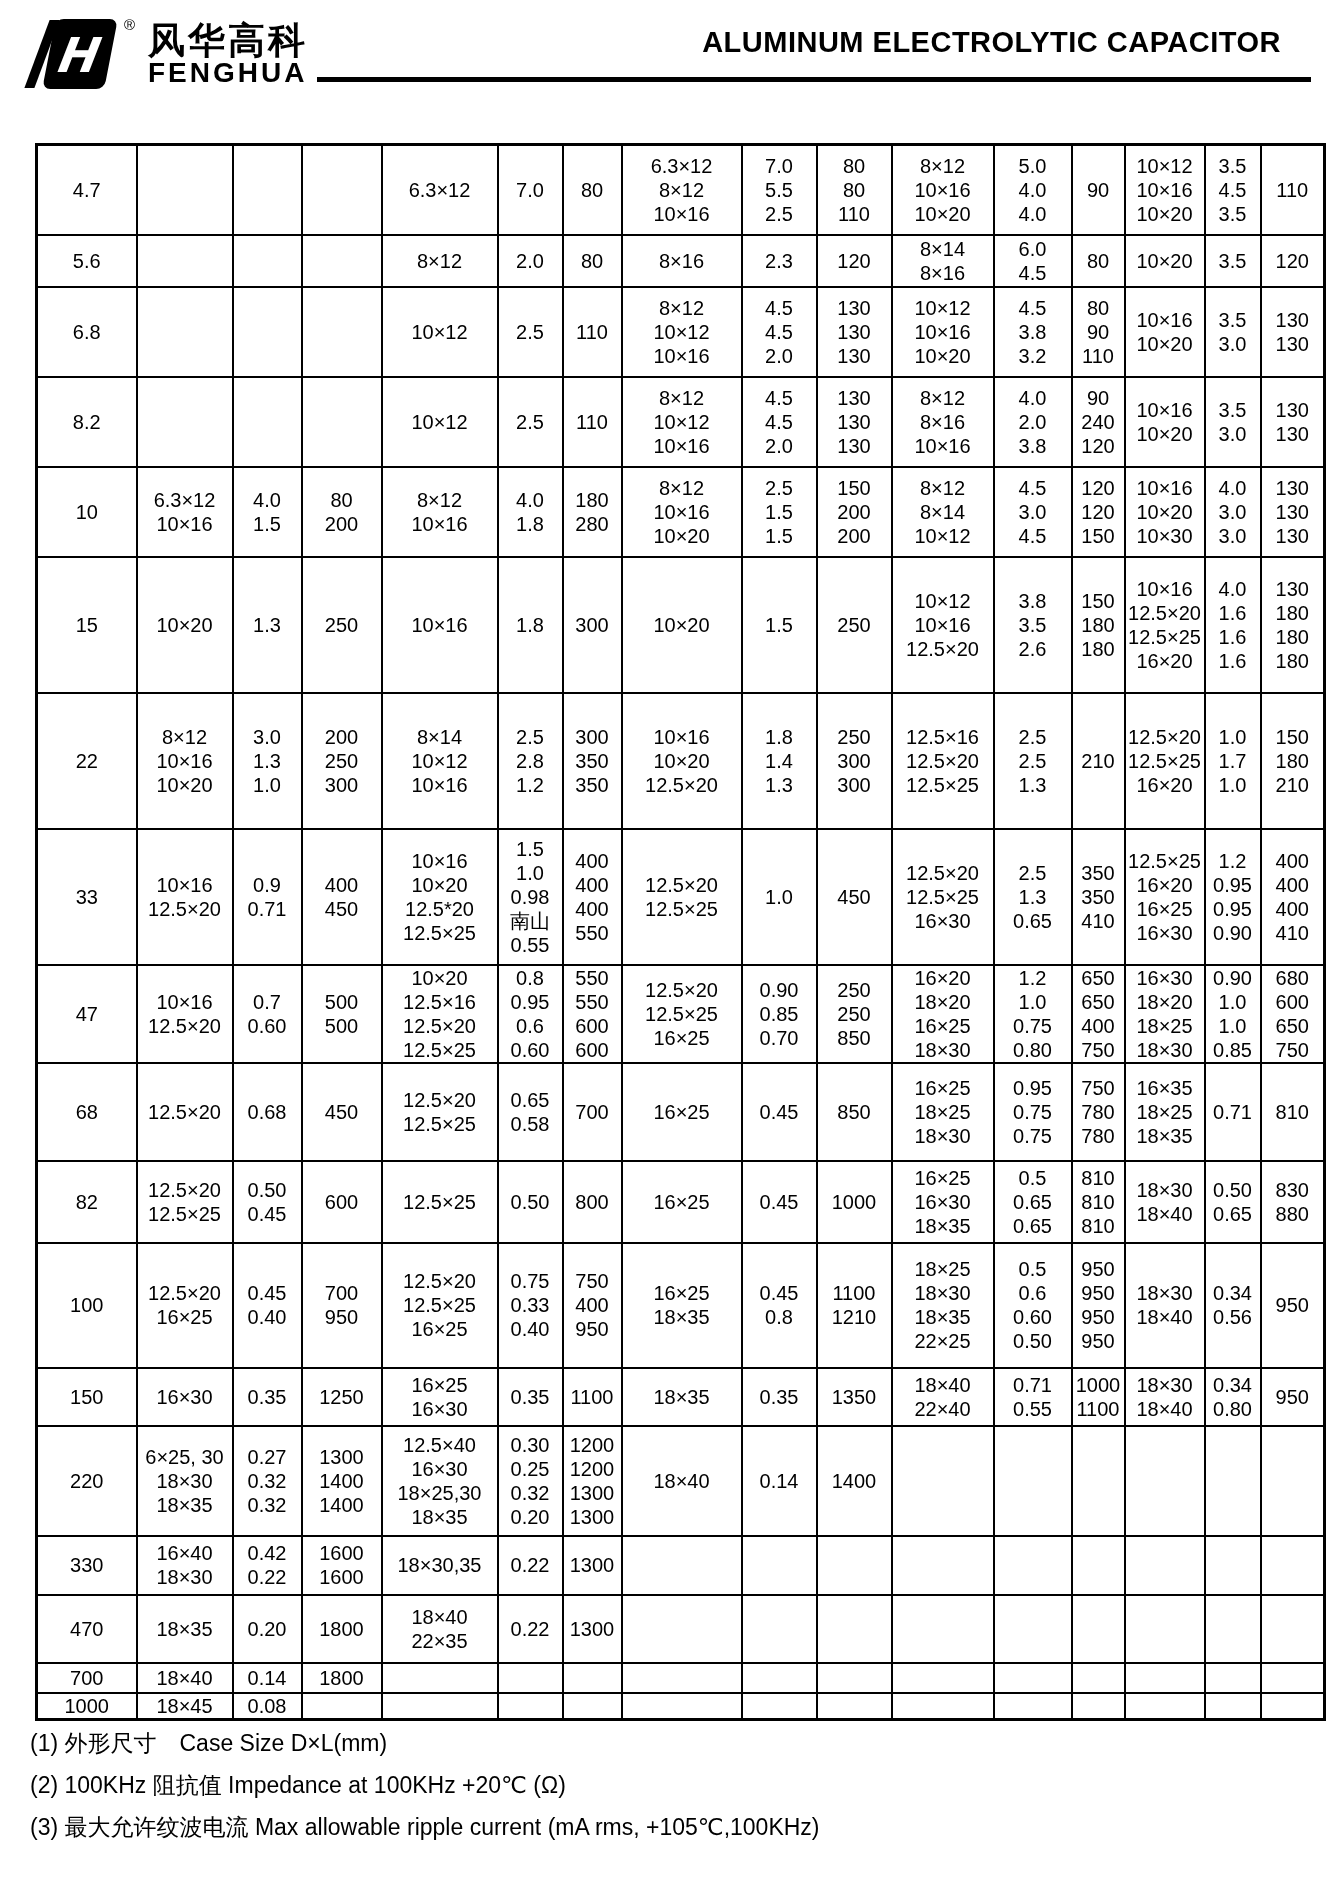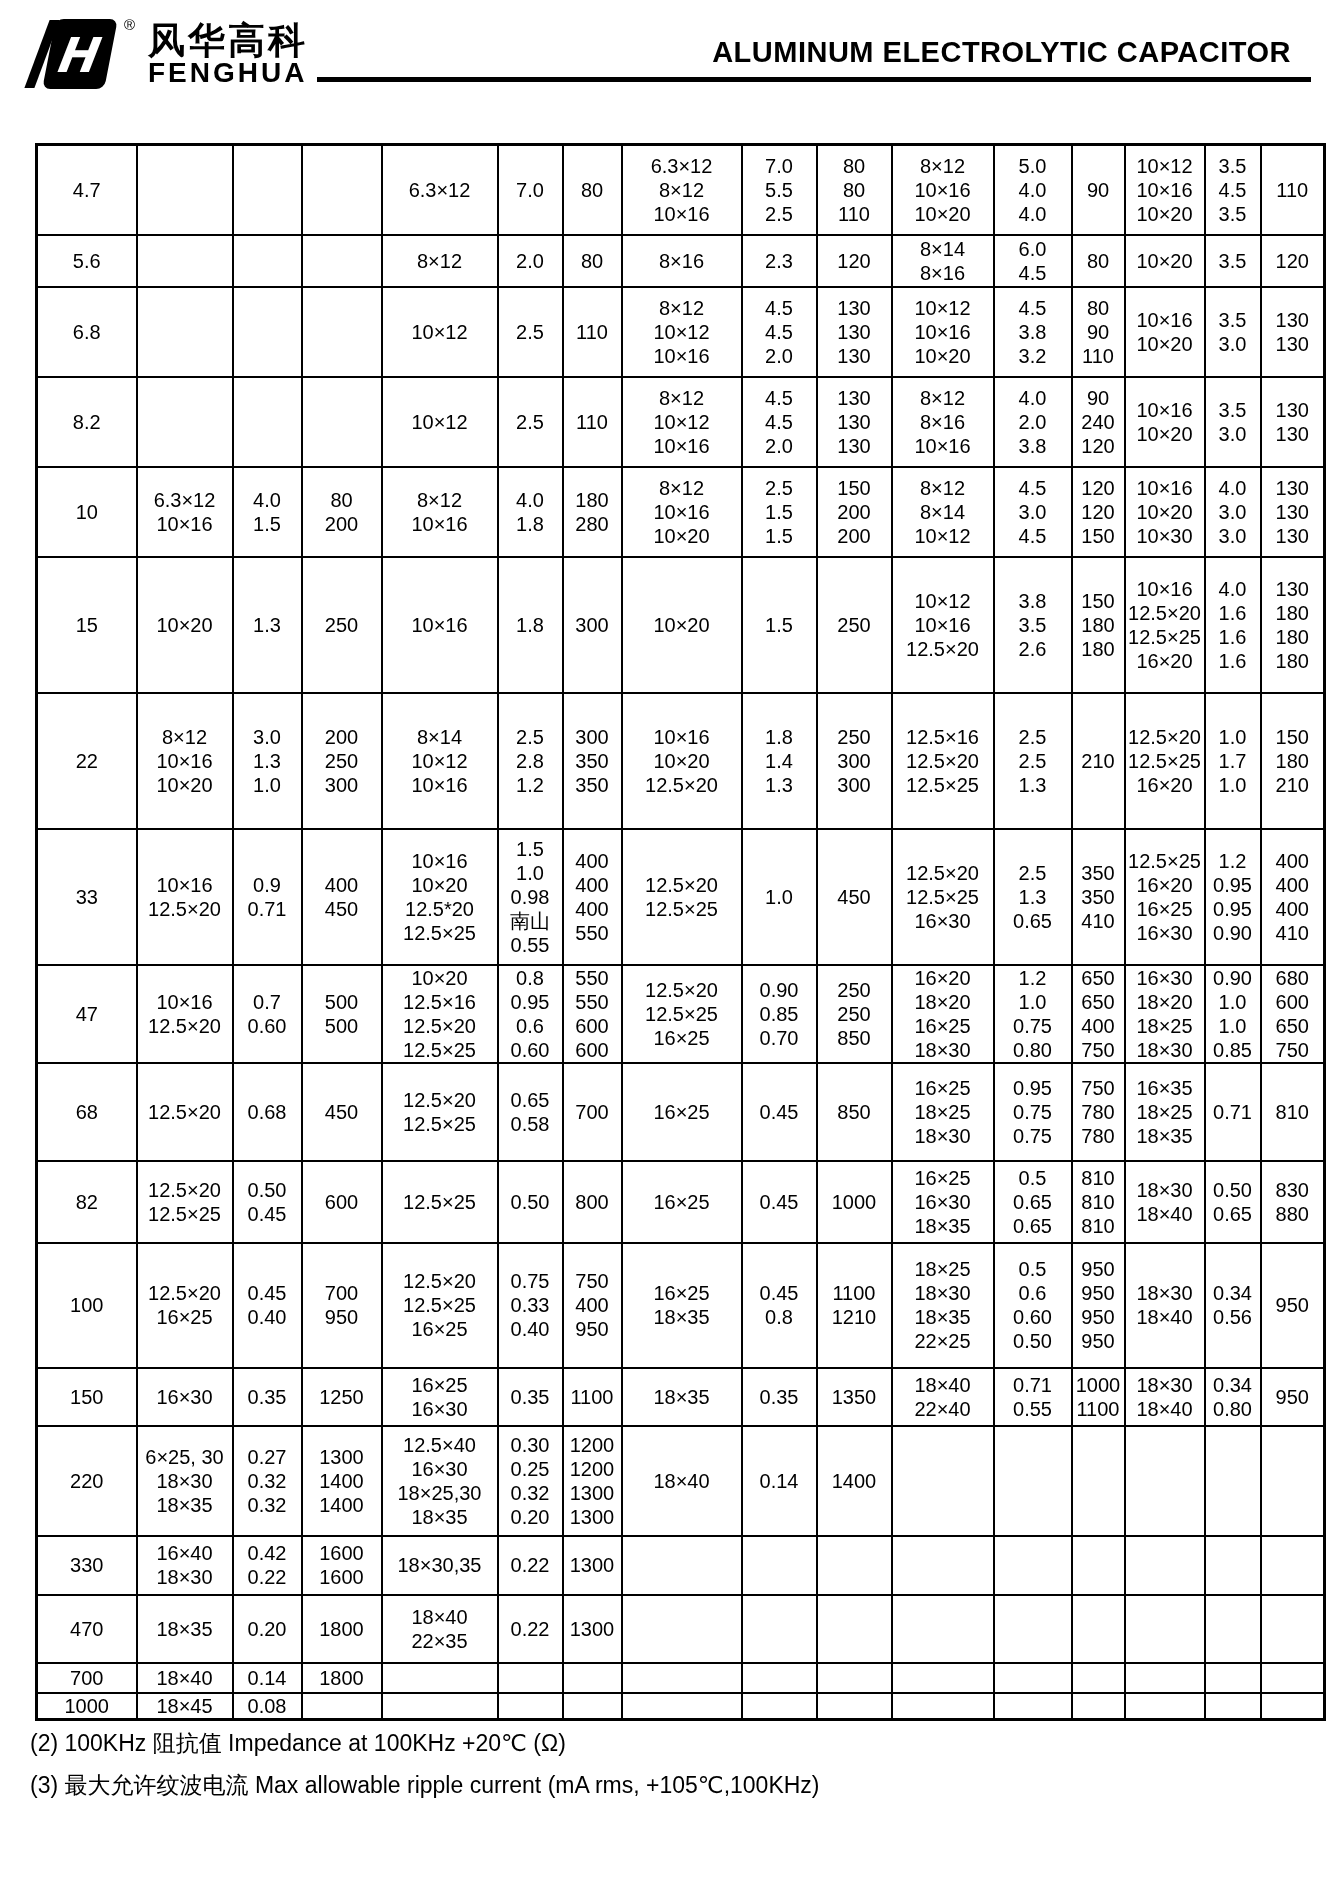--- a/index.html
+++ b/index.html
@@ -6,21 +6,21 @@
   .page{position:relative;width:1339px;height:1895px;background:#ffffff;
         font-family:"Liberation Sans","DejaVu Sans",sans-serif;color:#000;overflow:hidden;}
 
   
   .logo-wrap{position:absolute;left:20px;top:16px;width:300px;height:76px;}
   .logo-mark{position:absolute;left:4px;top:2px;width:96px;height:72px;}
   .reg-mark{position:absolute;left:104px;top:0px;font-size:15px;}
   .brand{position:absolute;left:128px;top:6px;}
   .brand-cn{font-size:37px;font-weight:bold;letter-spacing:3px;line-height:38px;}
   .brand-en{font-size:28px;font-weight:bold;letter-spacing:3px;line-height:26px;}
-  .page-title{position:absolute;left:400px;top:26px;width:881px;margin:10px;
+  .page-title{position:absolute;left:400px;top:26px;width:881px;margin:0;
               text-align:right;font-size:29px;font-weight:bold;letter-spacing:0.5px;white-space:nowrap;}
   .header-rule{position:absolute;left:317px;top:77px;width:994px;height:5px;background:#000;}
 
   
   table.spec{position:absolute;left:35px;top:143px;border-collapse:collapse;
              table-layout:fixed;border:3px solid #000;background:#fff;}
   table.spec td{border:2px solid #000;text-align:center;vertical-align:middle;
                 font-size:20px;line-height:24px;padding:0 1px;overflow:hidden;
                 word-break:break-all;}
   table.spec .ln{display:block;}
@@ -907,17 +907,18 @@
           <td></td>
           <td></td>
           <td></td>
           <td></td>
           <td></td>
         </tr>
       </tbody>
   </table>
 
   <div class="footnotes">
+    <p>(1) 外形尺寸　Case Size D×L(mm)</p>
     <p>(2) 100KHz 阻抗值 Impedance at 100KHz +20℃  (Ω)</p>
     <p>(3) 最大允许纹波电流  Max allowable ripple current (mA rms, +105℃,100KHz)</p>
   </div>
 
 </div>
 
 </body></html>

